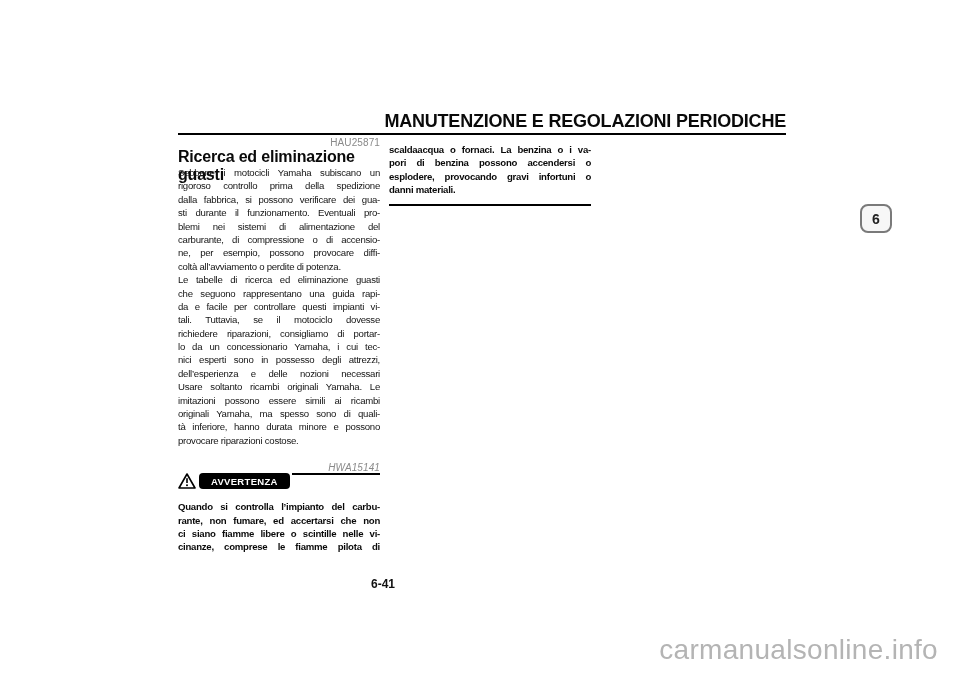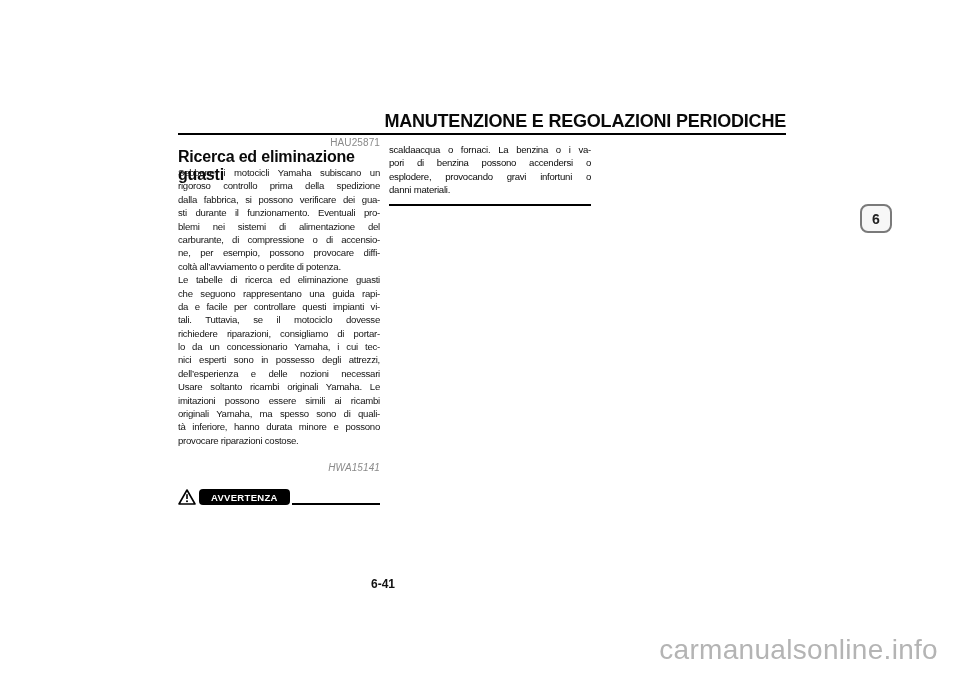--- a/index.html
+++ b/index.html
@@ -34,25 +34,25 @@
   .sec-title {
     font-size:16px; font-weight:bold; letter-spacing:-0.2px;
     height:18px; line-height:18px; color:#0a0a0a;
   }
 
   .tline {
     height:13.4px; line-height:13.4px; overflow:hidden;
     font-size:9.6px; letter-spacing:-0.25px; color:#141414;
   }
   .just { text-align:justify; text-align-last:justify; }
-  .bold .tline { font-weight:normal; color:#0a0a0a; }
+  .bold .tline { font-weight:bold; color:#0a0a0a; }
 
   .warn-code { margin-top:16px;font-style:italic; }
   .warn-head {
-    margin-top:16px; height:16px; display:flex; align-items:flex-end;
+    margin-top:0; height:16px; display:flex; align-items:flex-start;
   }
   .warn-icon { display:inline-flex; align-items:center; margin-right:3px; }
   .warn-badge {
     display:inline-block; background:#000; color:#fff;
     font-size:9.5px; font-weight:bold; letter-spacing:0.3px;
     padding:3px 12px 2px 12px; border-radius:4px;
   }
   .warn-rule { flex:1; height:2px; background:#000; margin-left:2px; }
   .warn-text { margin-top:11px; }
 
@@ -120,20 +120,26 @@
         <svg width="18" height="16" viewBox="0 0 18 16" aria-hidden="true">
           <path d="M9 1 L17 15 L1 15 Z" fill="#ffffff" stroke="#000000" stroke-width="1.6" stroke-linejoin="round"></path>
           <rect x="8.2" y="5.2" width="1.6" height="4.8" fill="#000000"></rect>
           <circle cx="9" cy="12.3" r="1" fill="#000000"></circle>
         </svg>
       </span>
       <span class="warn-badge">AVVERTENZA</span>
       <span class="warn-rule"></span>
     </div>
 
+    <div class="body-lines bold warn-text">
+        <div class="tline just">Quando si controlla l’impianto del carbu-</div>
+        <div class="tline just">rante, non fumare, ed accertarsi che non</div>
+        <div class="tline just">ci siano fiamme libere o scintille nelle vi-</div>
+        <div class="tline just">cinanze, comprese le fiamme pilota di</div>
+      </div>
   </div>
 
   <div class="col col-right">
     <div class="body-lines bold">
         <div class="tline just">scaldaacqua o fornaci. La benzina o i va-</div>
         <div class="tline just">pori di benzina possono accendersi o</div>
         <div class="tline just">esplodere, provocando gravi infortuni o</div>
         <div class="tline">danni materiali.</div>
       </div>
     <div class="end-rule"></div>

